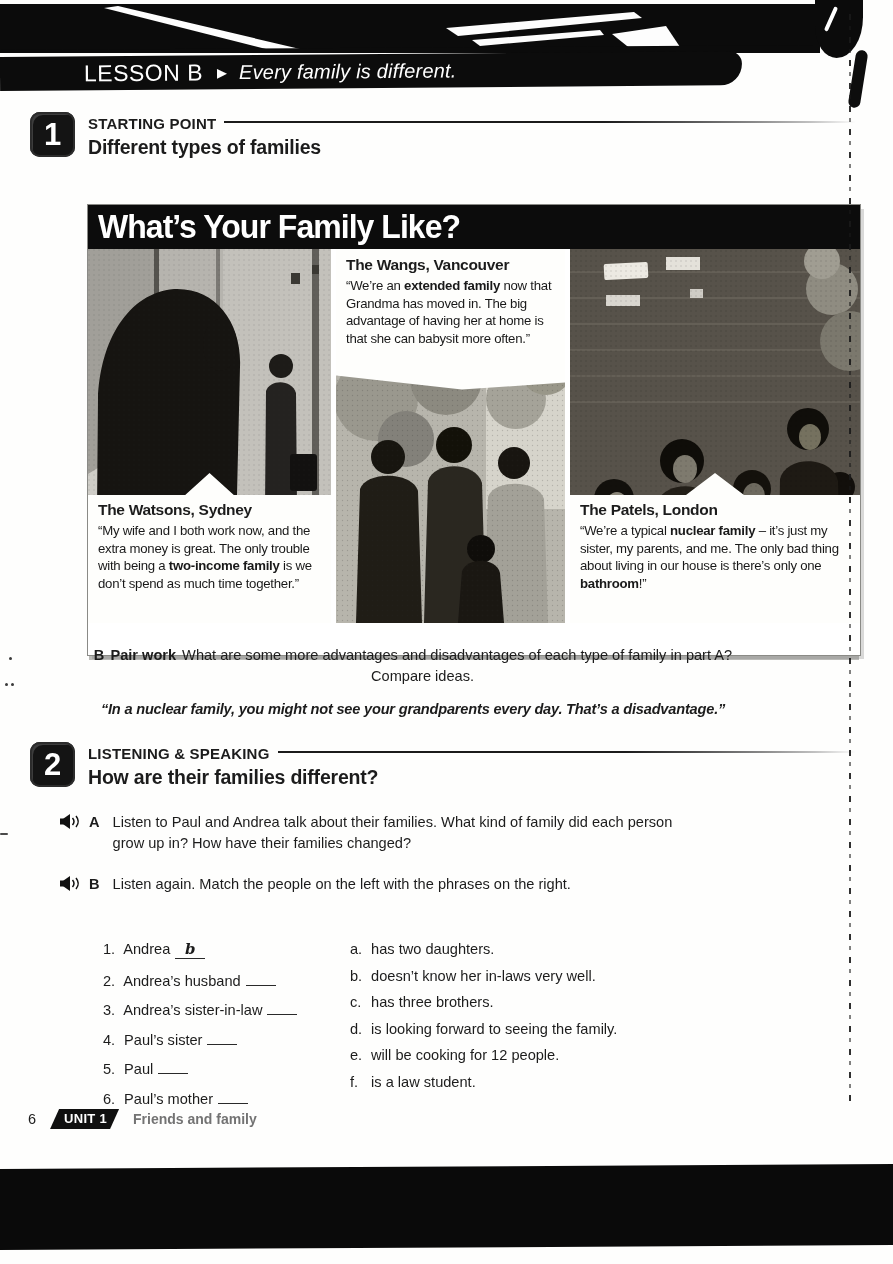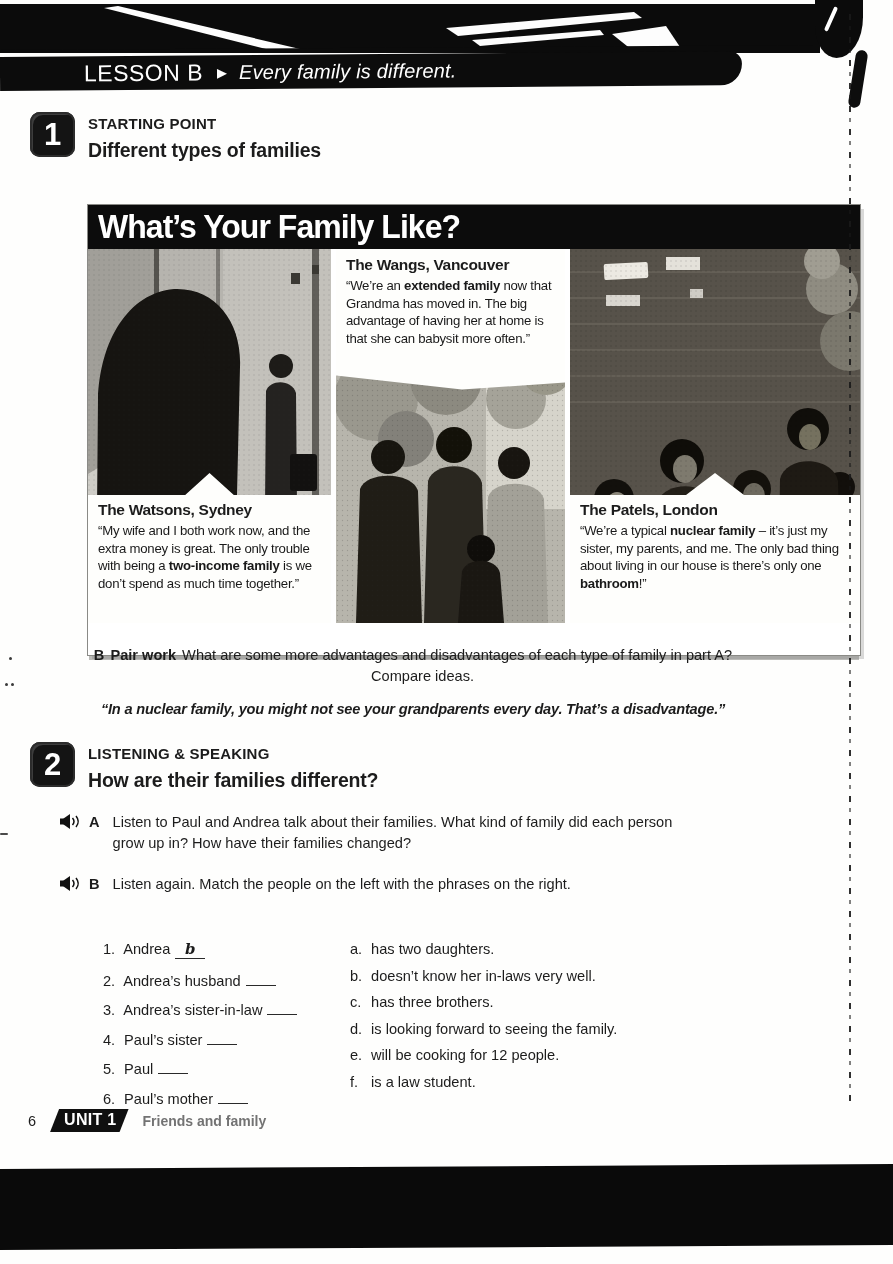--- a/index.html
+++ b/index.html
@@ -22,21 +22,21 @@
   .lesson-label{font-weight:normal;font-size:23px;letter-spacing:.5px;}
   .lesson-arrow{font-size:13px;margin:0 12px 0 14px;}
   .lesson-subtitle{font-style:italic;font-size:20px;letter-spacing:.2px;}
 
   
   .sec-header{position:absolute;left:30px;width:830px;display:flex;gap:13px;}
   .badge{width:45px;height:45px;background:#141414;border-radius:10px;color:#fff;flex:0 0 45px;
          display:flex;align-items:center;justify-content:center;font-weight:bold;font-size:31px;
          box-shadow:inset 0 0 0 2px #2c2c2c, inset 3px 3px 0 #3d3d3d;}
   .sec-head-text{flex:1;padding-top:3px;}
-  .kicker-row{display:flex;align-items:flex-start;flex-direction:column;}
+  .kicker-row{display:flex;align-items:center;}
   .kicker{font-weight:bold;font-size:15px;letter-spacing:.2px;white-space:nowrap;}
   .rule{flex:1;height:2px;margin:0 4px 3px 8px;
         background:linear-gradient(to right,#1b1b1b 0 60%,#4d4d4d 72%,#8a8a8a 84%,#c2c2c2 93%,transparent);}
   .sec-title{font-weight:bold;font-size:19.5px;letter-spacing:-.2px;margin-top:4px;}
 
   .body-text{font-size:14.6px;line-height:1.42;}
   .partA1{position:absolute;left:88px;top:167px;width:740px;}
   .label-b{font-weight:bold;margin-right:6px;}
 
   
@@ -77,21 +77,21 @@
   .mnum{display:inline-block;min-width:17px;}
   .blank{display:inline-block;width:30px;border-bottom:1.6px solid #2a2a2a;text-align:center;
          height:15px;line-height:13px;margin-left:5px;vertical-align:baseline;}
   .ans{font-family:"DejaVu Serif",serif;font-style:italic;font-weight:bold;font-size:15px;}
 
   .partC{position:absolute;left:95px;top:1057px;width:600px;}
 
   
   .footer{position:absolute;left:28px;top:1109px;display:flex;align-items:center;gap:14px;font-size:14px;}
   .page-num{font-size:14.5px;}
-  .unit-badge{background:#101010;color:#fff;font-weight:bold;font-size:16px;letter-spacing:.3px;
+  .unit-badge{background:#101010;color:#fff;font-weight:bold;font-size:13px;letter-spacing:.3px;
               padding:2px 12px 3px 14px;clip-path:polygon(9px 0,100% 0,calc(100% - 9px) 100%,0 100%);}
   .unit-title{font-weight:bold;color:#737373;}
 
   
   .bottom-band{position:absolute;left:0;top:1164px;width:893px;height:86px;background:#0a0a0a;
                clip-path:polygon(0 5px,100% 0,100% 81px,0 86px);}
   .edge-dots{position:absolute;left:849px;top:14px;width:2px;height:1092px;
       background:repeating-linear-gradient(to bottom,rgba(25,25,25,.9) 0 6px,transparent 6px 12px,rgba(25,25,25,.55) 12px 16px,transparent 16px 23px);}
   .margin-dot{position:absolute;background:#3a3a3a;border-radius:50%;}
   .d1{left:9px;top:657px;width:3px;height:3px;}

